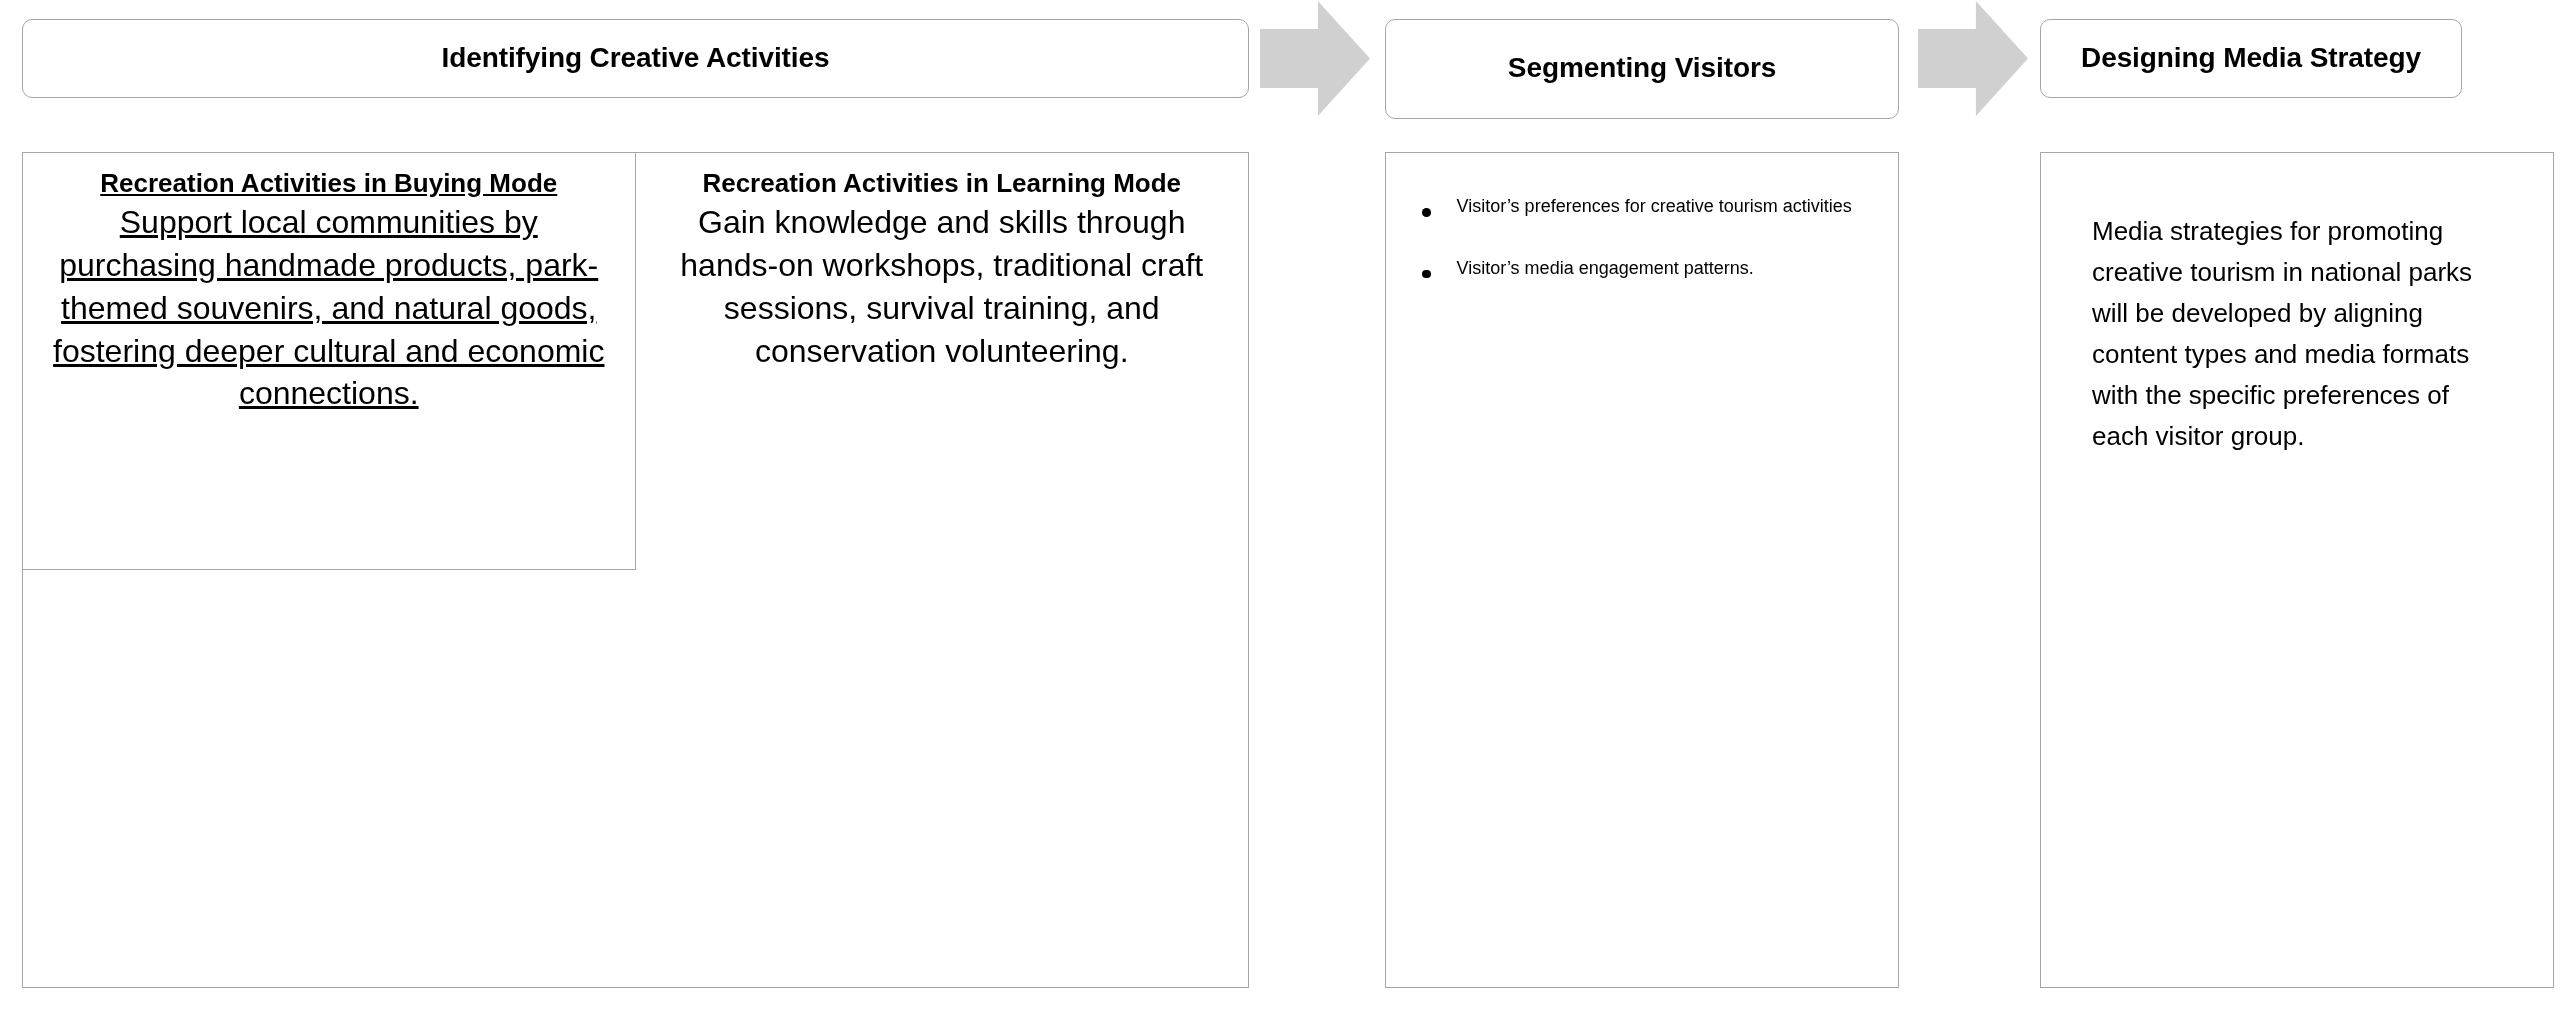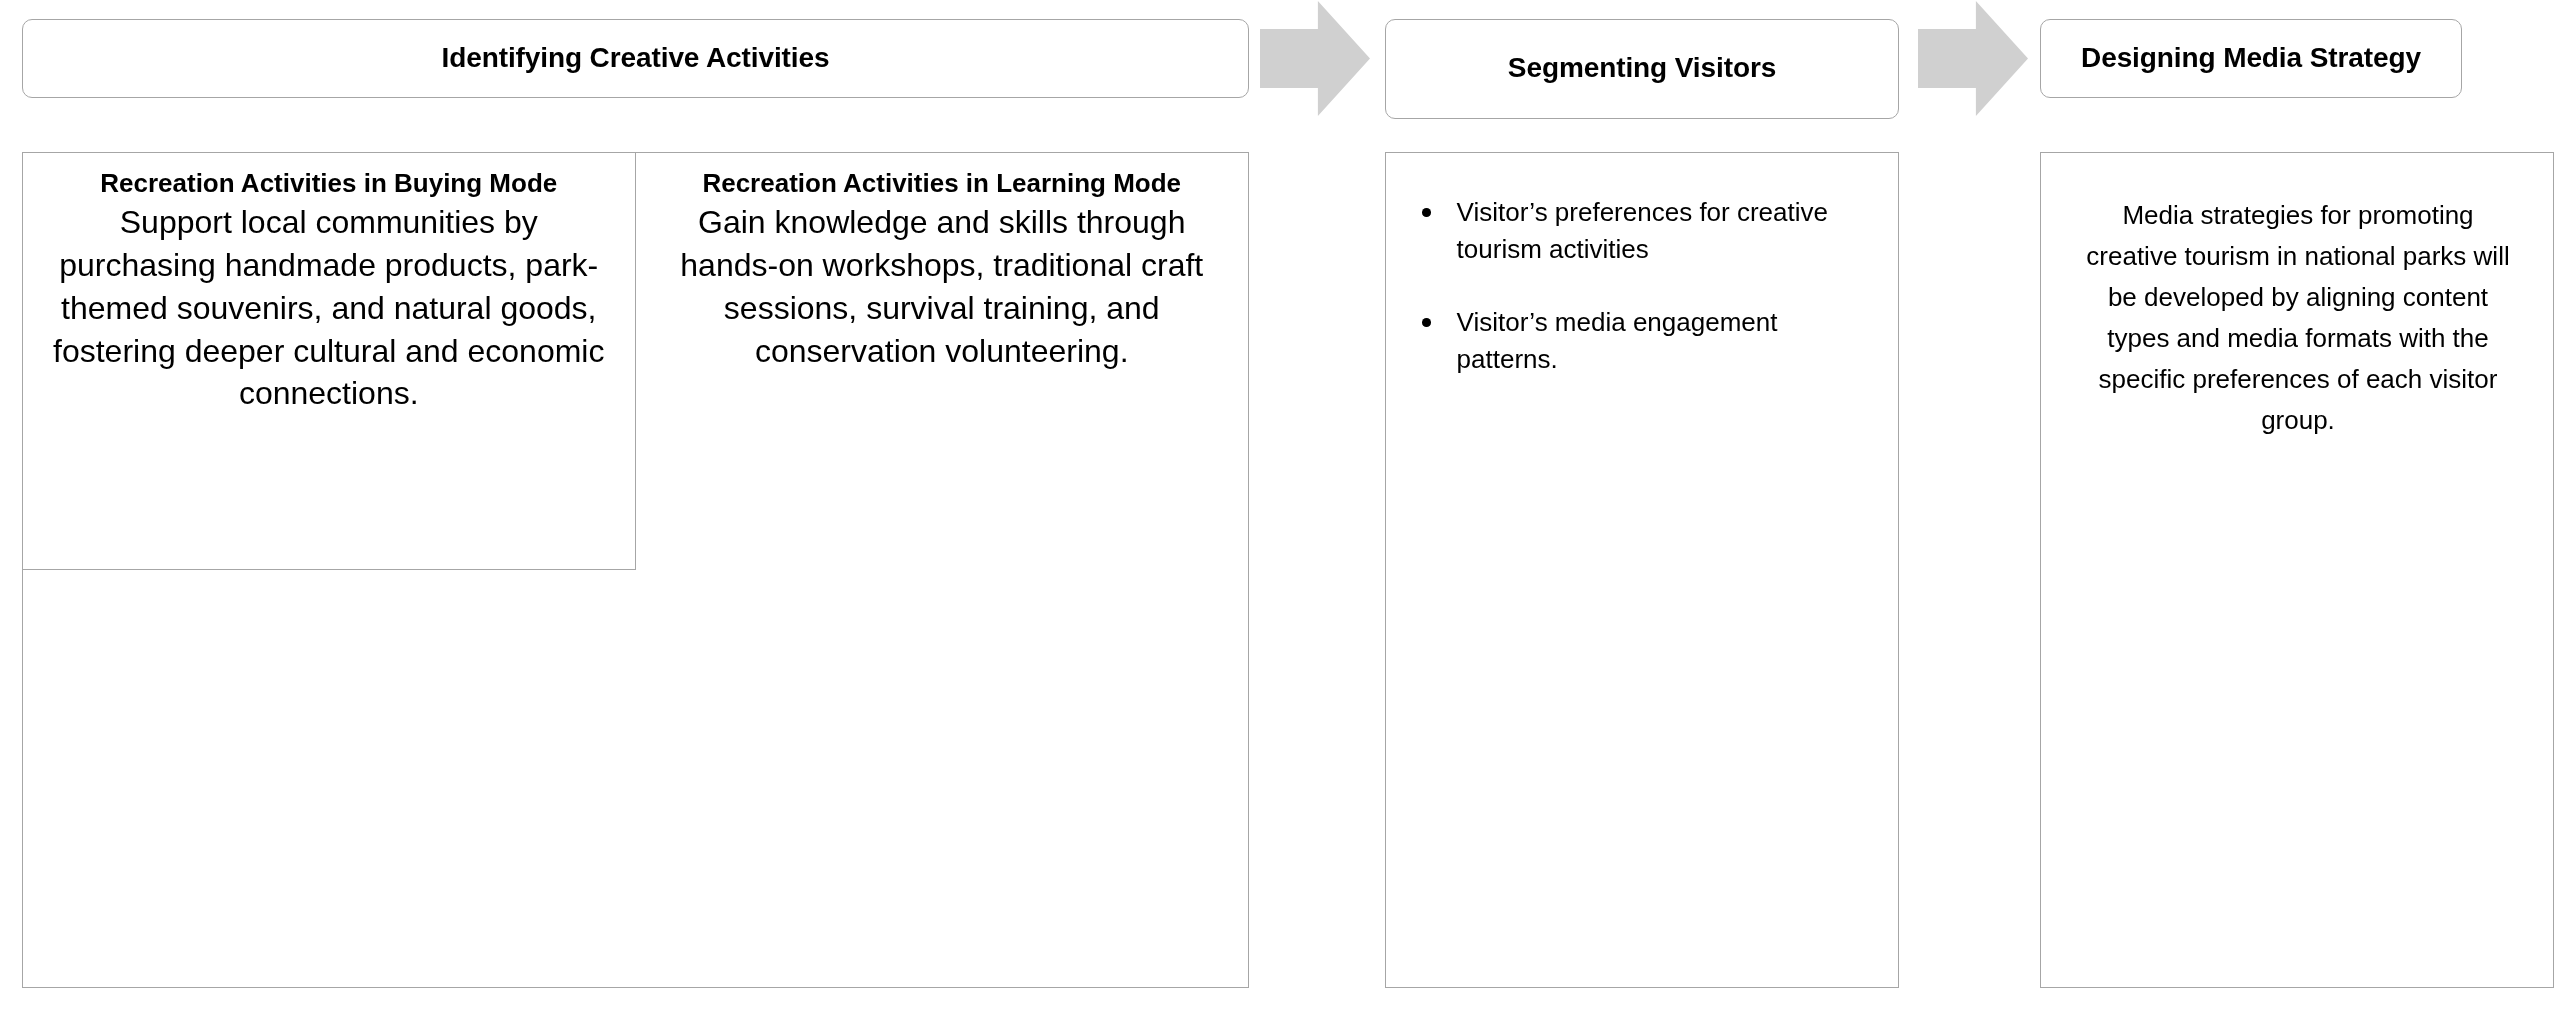--- a/index.html
+++ b/index.html
@@ -53,21 +53,21 @@
     grid-template-rows: 1fr 1fr;
     padding: 0;
   }
   .matrix-cell {
     box-sizing: border-box;
     padding: 15px 20px 10.5px 20px;
     text-align: center;
     display: block;
   }
   .matrix-cell.col-left  { border-right: 1.7px solid #a6a6a6; }
-  .matrix-cell.row-top   { border-bottom: 1.7px solid #a6a6a6; }
+  .matrix-cell.row-top   { border-bottom: 1.7px solid #a6a6a6; text-decoration: underline; }
 
   .cell-title {
     font-size: 26px;
     font-weight: bold;
     line-height: 1.22;
     margin: 0 0 1.2px 0;
     color: #000000;
   }
   .cell-body {
     font-size: 32px;
@@ -83,46 +83,46 @@
   }
   .bullet-list {
     list-style: none;
     margin: 0;
     padding: 0;
   }
   .bullet-item {
     position: relative;
     padding-left: 45px;
     margin-bottom: 36px;
-    font-size: 26px;
+    font-size: 18px;
     line-height: 1.42;
     color: #000000;
     text-align: left;
   }
   .bullet-item:last-child { margin-bottom: 0; }
   .bullet-dot {
     position: absolute;
     left: 10.5px;
     top: 14px;
     width: 8.7px;
     height: 8.7px;
     border-radius: 50%;
     background: #000000;
   }
 
   
   #stage3-body {
     padding: 42px 33px 0 35px;
   }
   .para {
-    margin: 0;
+    margin: 16px;
     font-size: 26px;
     line-height: 1.58;
     color: #000000;
-    text-align: center;
+    text-align: left;
   }
 
   
   .flow-arrow {
     position: absolute;
     display: block;
   }
   .flow-arrow svg { display: block; width: 100%; height: 100%; }
 </style>
 </head>

